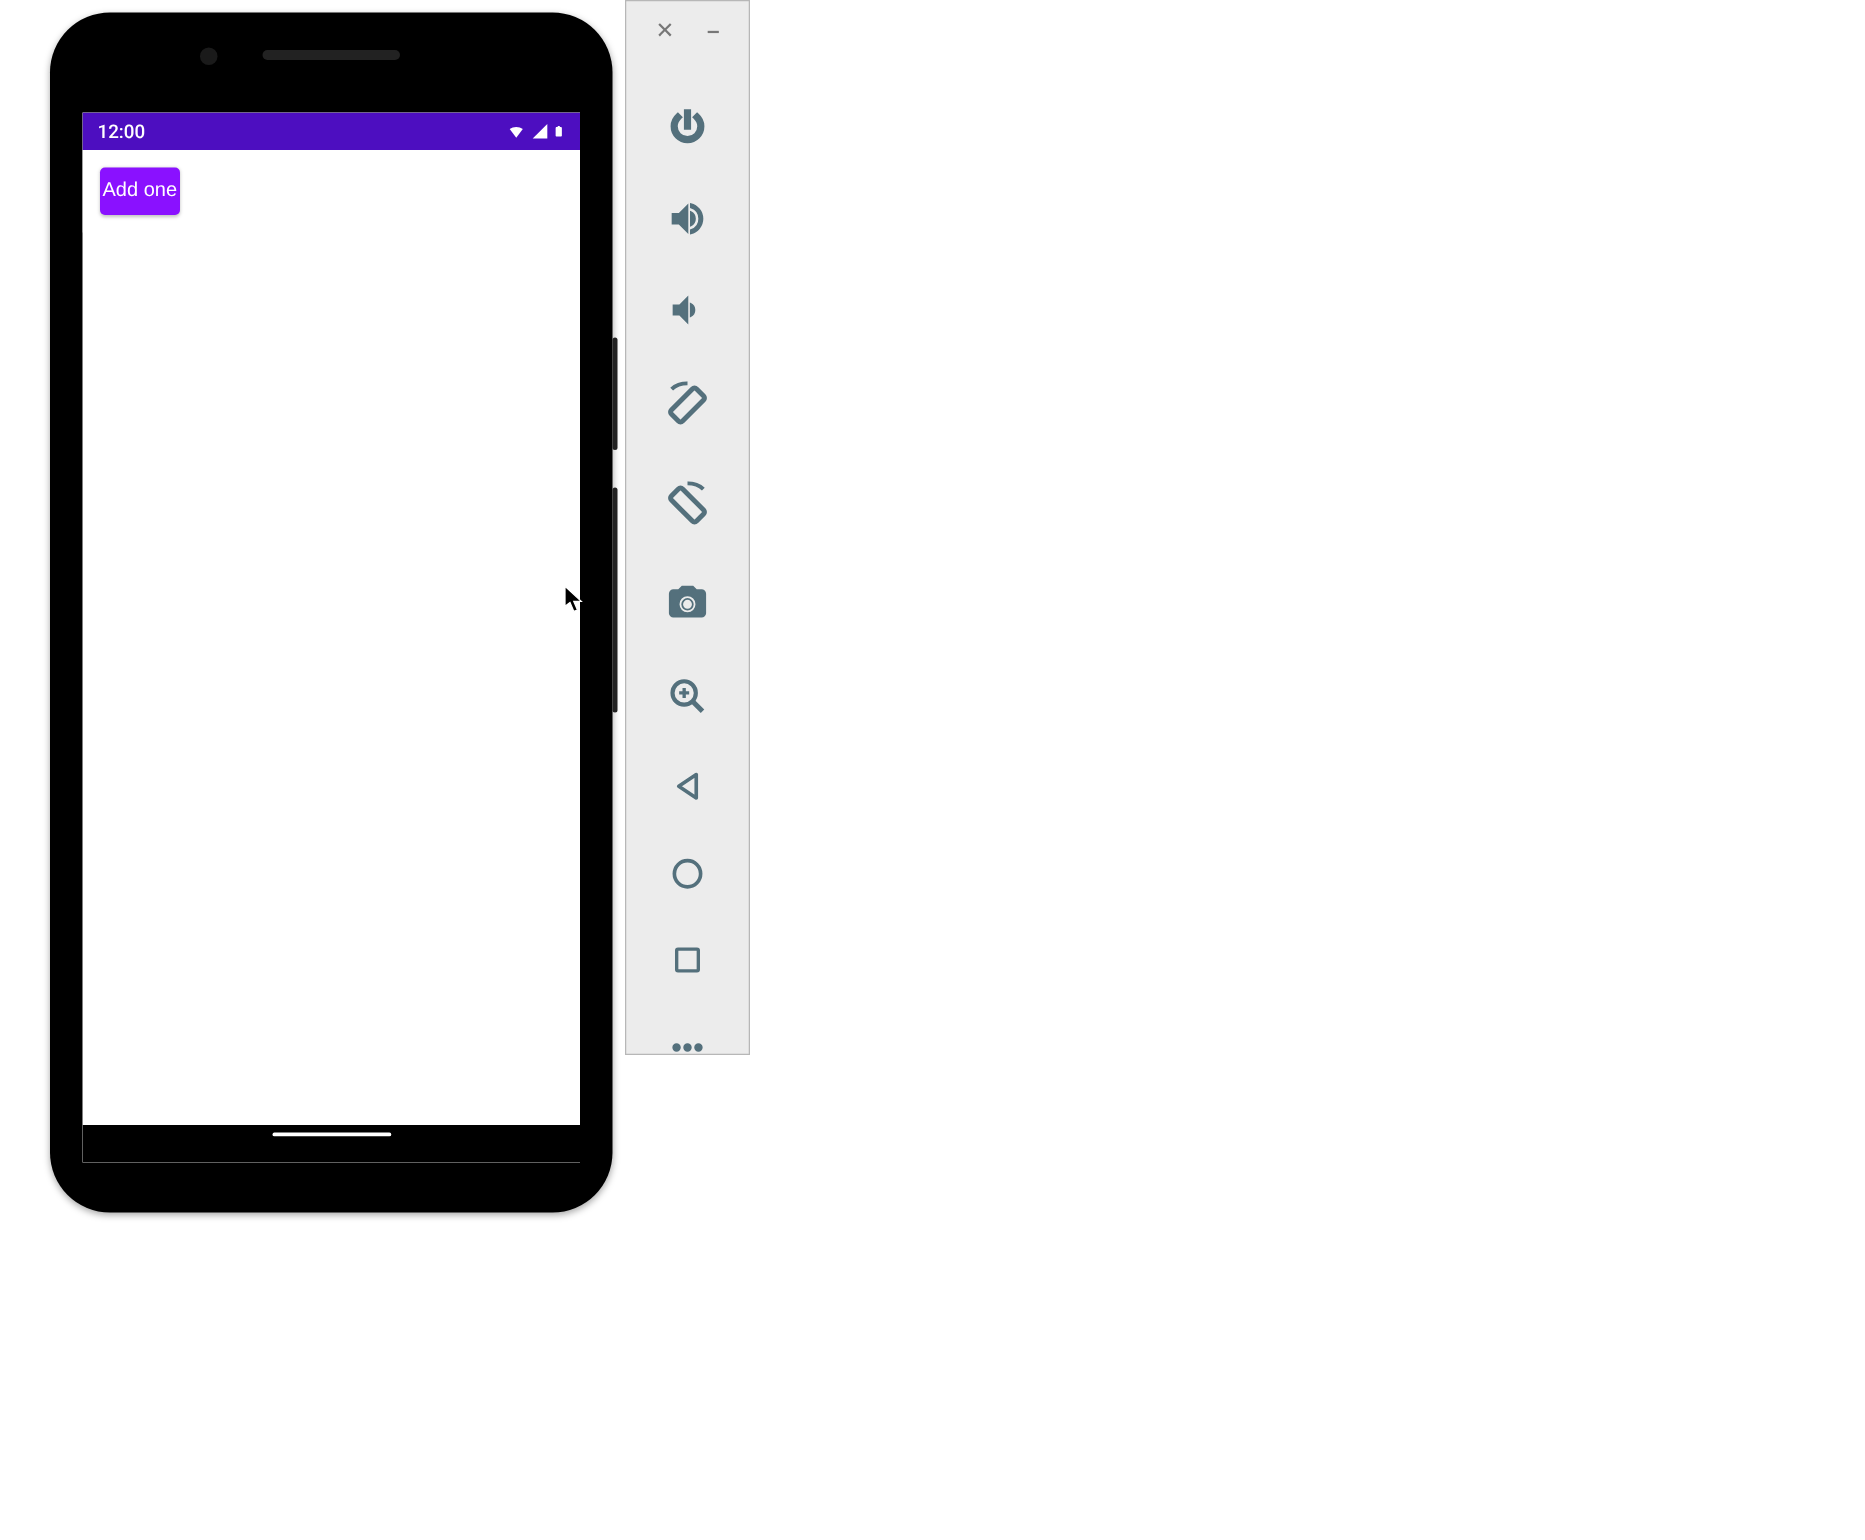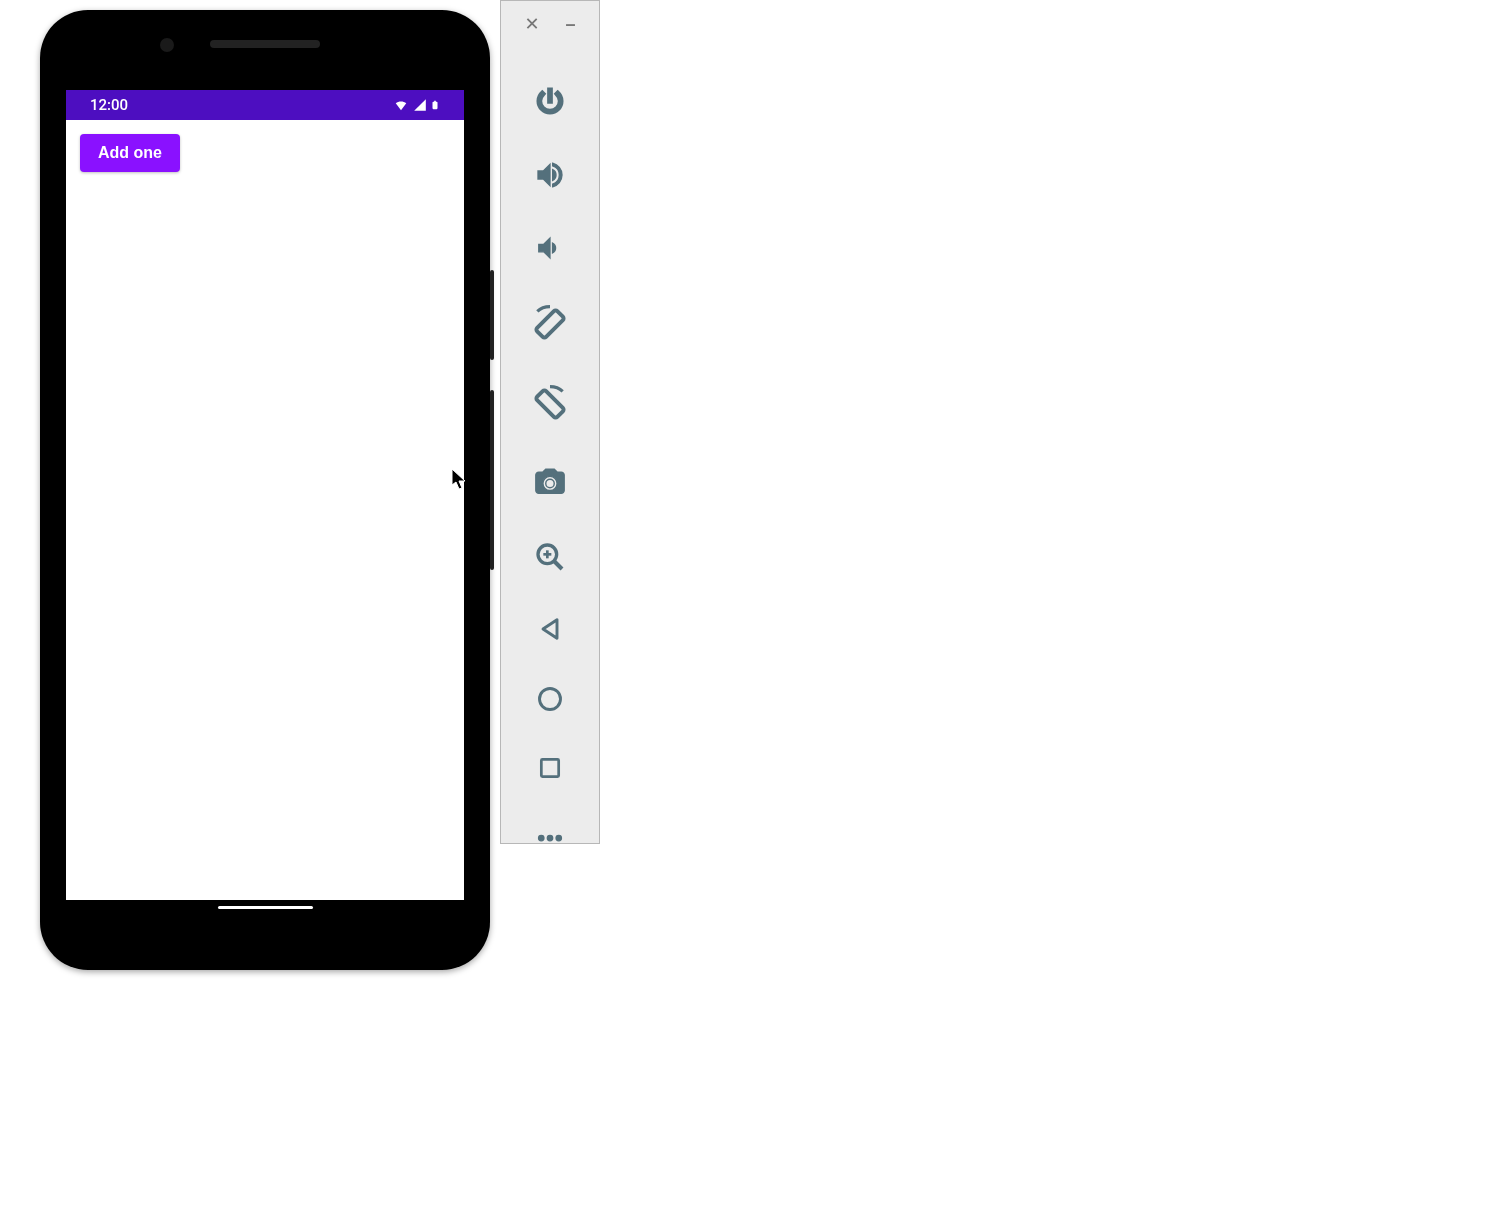--- a/index.html
+++ b/index.html
@@ -72,41 +72,41 @@
     overflow:hidden;
   }
   
   .status-bar{
     height:30px;
     background:#4d0ec0;
     color:#fff;
     display:flex;
     align-items:center;
     justify-content:space-between;
-    padding:0 24px;
+    padding:0 12px;
     font-size:15px;
     font-weight:500;
   }
   .status-icons{display:flex;gap:2px;align-items:center;}
   .status-icons svg{fill:#fff;display:block;}
   
   .app-body{
     background:#fff;
     padding:14px;
   }
   .btn{
     display:inline-block;
     background:#8a11ff;
     color:#fff;
     border:none;
-    padding:10px 18px;
+    padding:10px 2px;
     font-size:16px;
     border-radius:4px;
     cursor:pointer;
-    font-weight:700;
+    font-weight:400;
     box-shadow:0 1px 3px rgba(0,0,0,.25);
   }
   
   .nav-area{
     position:absolute;
     bottom:0;
     left:0;
     right:0;
     height:30px;
     background:#000;

